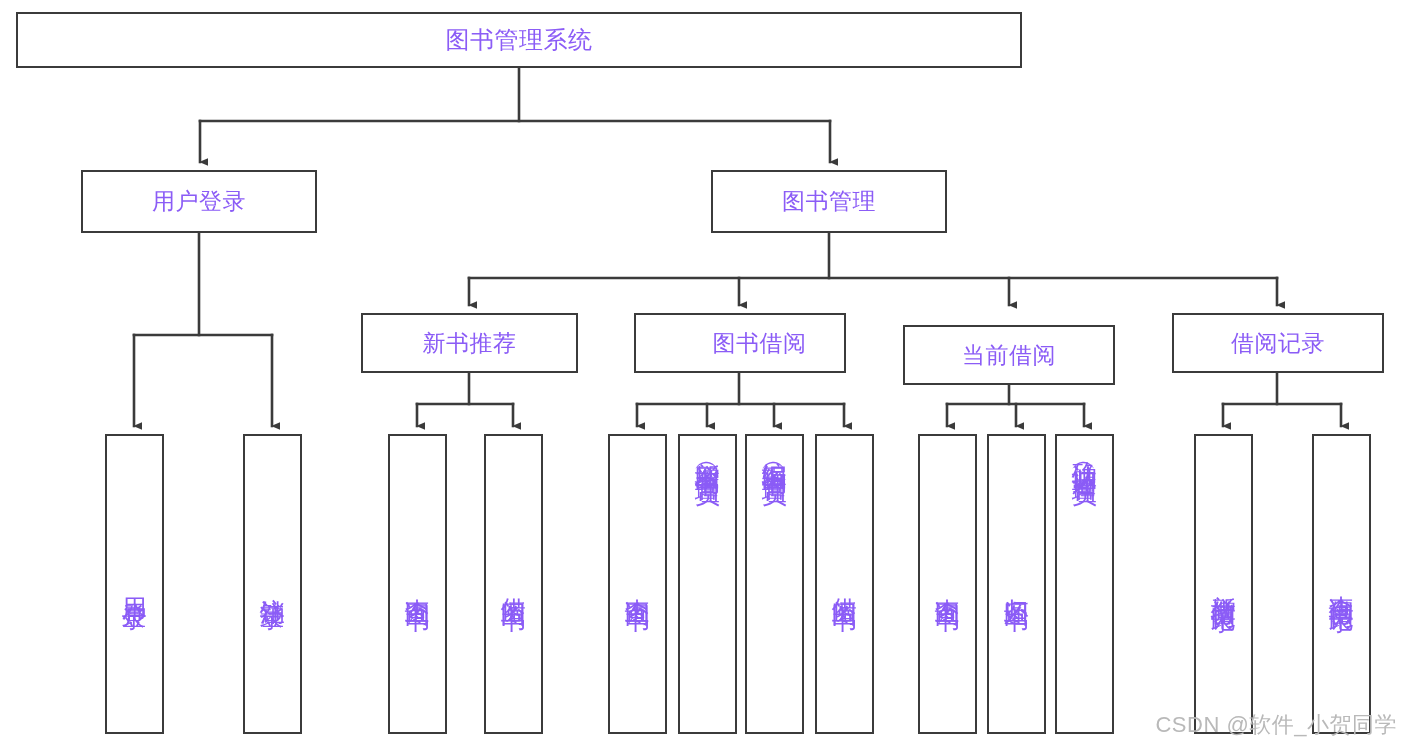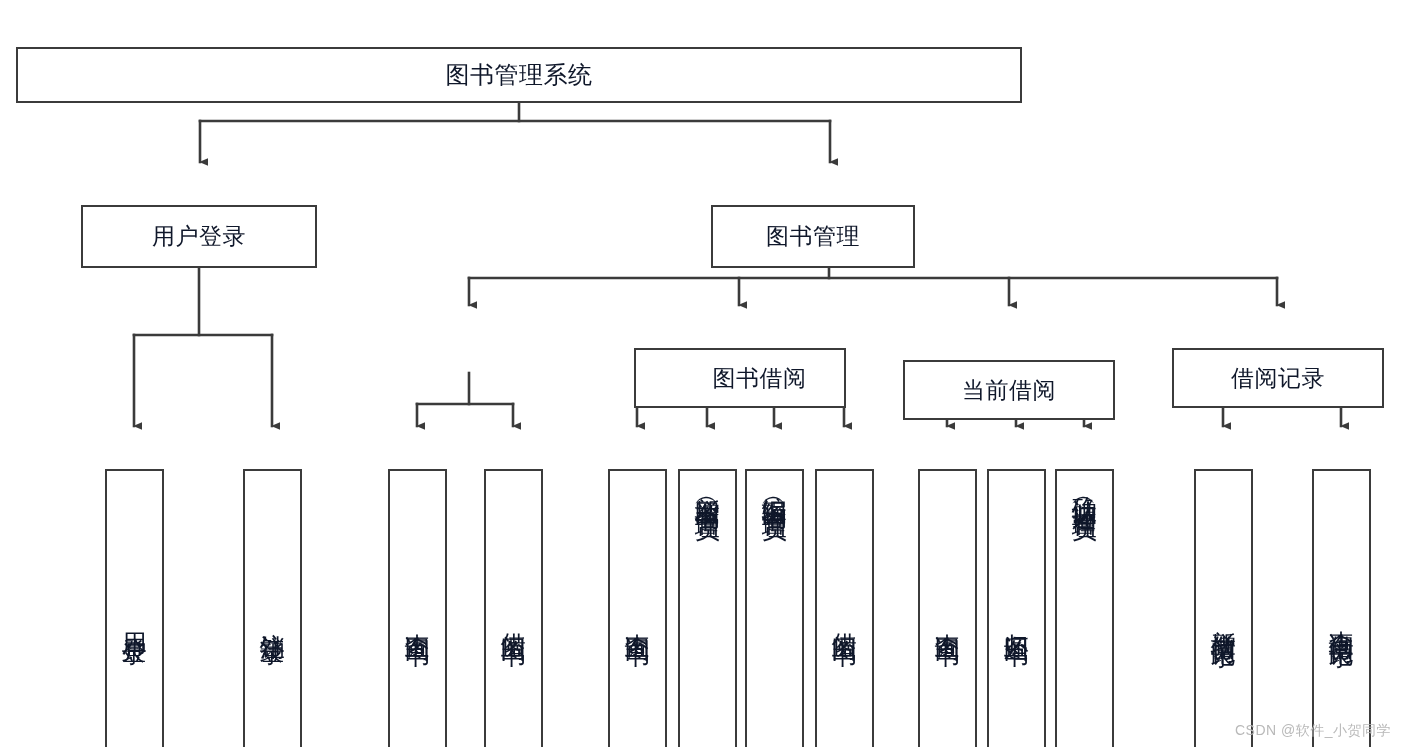--- a/index.html
+++ b/index.html
@@ -27,23 +27,22 @@
     pointer-events: none;
   }
   .node {
     position: absolute;
     box-sizing: border-box;
     background: #ffffff;
     border: 2px solid #3b3b3b;
     display: flex;
     align-items: center;
     justify-content: center;
-    color: #0f172a;
+    color: #8b5cf6;
     z-index: 2;
-    margin-top: 35px;
   }
   .node-label {
     display: block;
     text-align: center;
     line-height: 1.22;
     letter-spacing: 0.5px;
   }
   .node.horizontal .node-label {
     font-size: 23px;
     white-space: nowrap;
@@ -64,23 +63,23 @@
     line-height: 1.05;
     letter-spacing: 3px;
     white-space: nowrap;
   }
   .node.vertical.centered {
     align-items: center;
     padding-top: 0;
   }
   .watermark {
     position: absolute;
-    right: 14px;
+    right: 8px;
     bottom: 7px;
-    font-size: 14px;
+    font-size: 22px;
     color: #b9b9b9;
     white-space: nowrap;
     z-index: 5;
     letter-spacing: 0.5px;
   }
 </style>
 </head>
 <body>
 
 <div id="diagram-root">
@@ -138,24 +137,27 @@
     </g>
   </svg>
 
   <div class="node root horizontal" style="left:16px; top:12px; width:1006px; height:56px;">
     <span class="node-label">图书管理系统</span>
   </div>
 
   <div class="node horizontal" style="left:81px; top:170px; width:236px; height:63px;">
     <span class="node-label">用户登录</span>
   </div>
-  <div class="node horizontal" style="left:711px; top:170px; width:204px; height:63px;">
+  <div class="node horizontal" style="left:711px; top:170px; width:236px; height:63px;">
     <span class="node-label">图书管理</span>
   </div>
 
+  <div class="node horizontal" style="left:361px; top:313px; width:217px; height:60px;">
+    <span class="node-label">新书推荐</span>
+  </div>
   <div class="node horizontal" style="left:634px; top:313px; width:212px; height:60px;padding-left:39px;">
     <span class="node-label">图书借阅</span>
   </div>
   <div class="node horizontal" style="left:903px; top:325px; width:212px; height:60px;">
     <span class="node-label">当前借阅</span>
   </div>
   <div class="node horizontal" style="left:1172px; top:313px; width:212px; height:60px;align-items:center;">
     <span class="node-label">借阅记录</span>
   </div>
 

